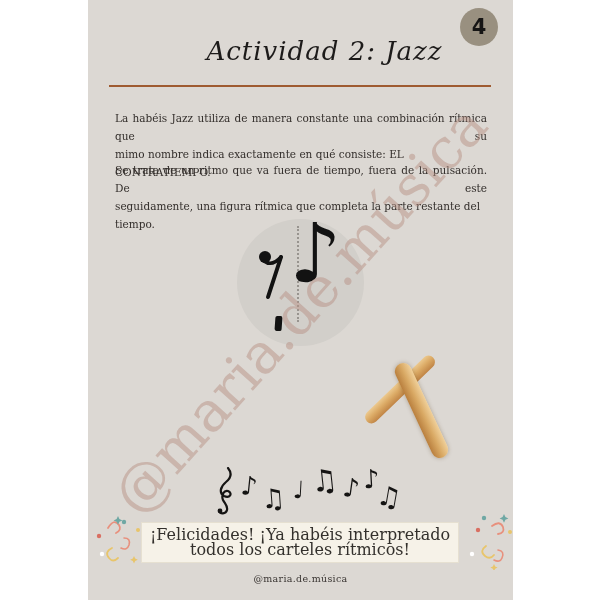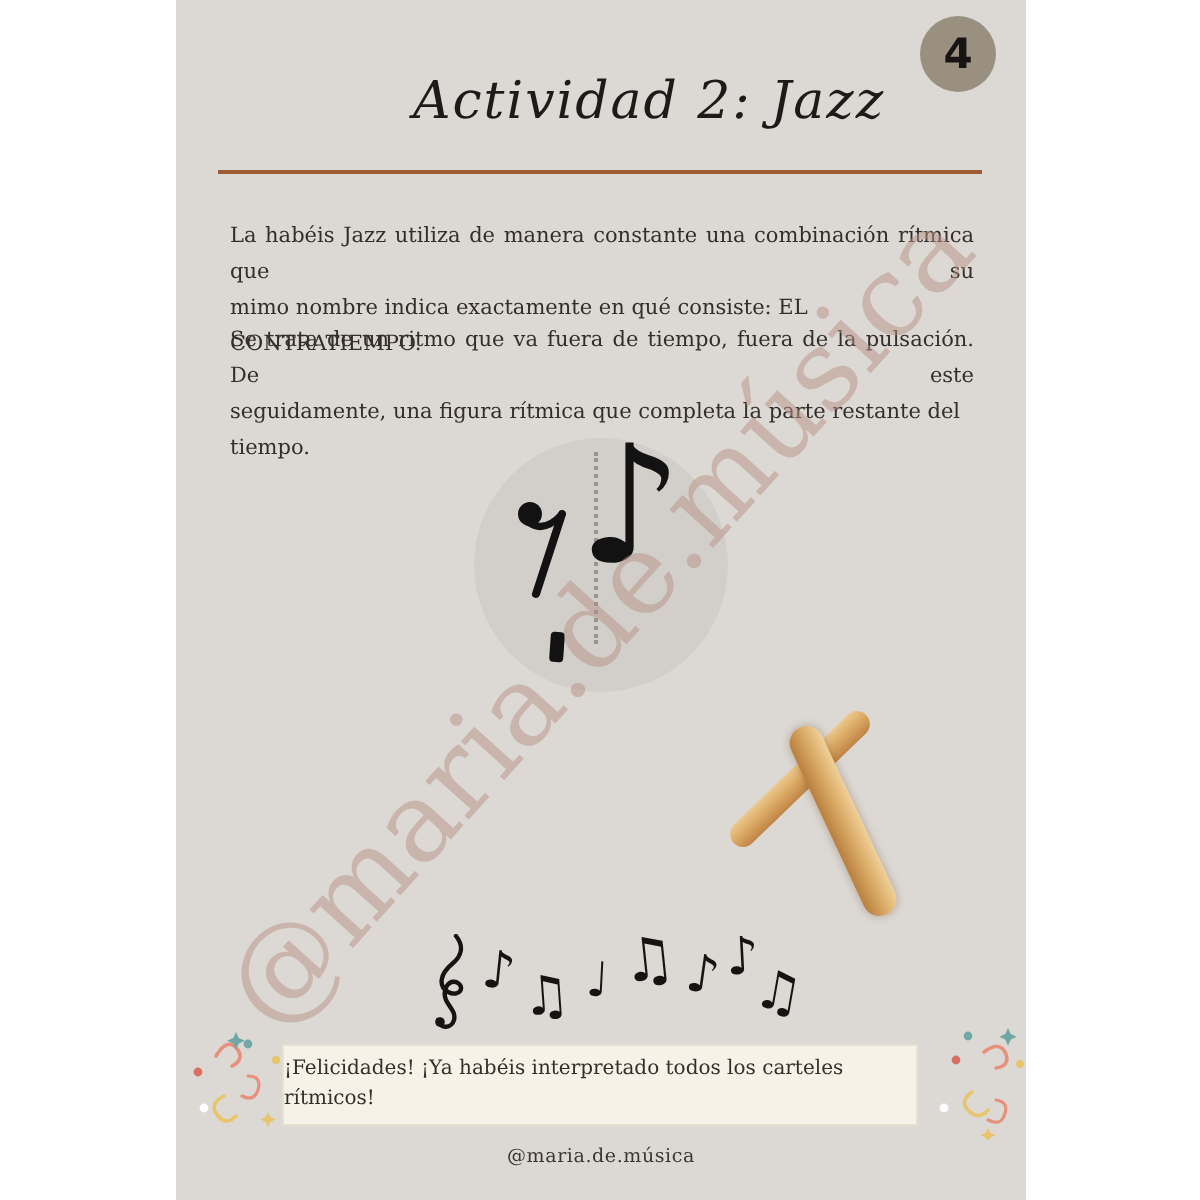--- a/index.html
+++ b/index.html
@@ -32,21 +32,21 @@
   .notesRow{left:127px;top:465px;width:200px;height:54px;}
   .notesRow span{position:absolute;font-family:"DejaVu Sans",sans-serif;color:#151413;line-height:1;}
   .n1{left:26px;top:8px;font-size:26px;transform:rotate(6deg);}
   .n2{left:46px;top:20px;font-size:27px;transform:rotate(-4deg);}
   .n3{left:78px;top:13px;font-size:24px;transform:rotate(3deg);}
   .n4{left:96px;top:1px;font-size:30px;transform:rotate(-6deg);}
   .n5{left:128px;top:10px;font-size:26px;transform:rotate(8deg);}
   .n6{left:148px;top:1px;font-size:26px;transform:rotate(-3deg);}
   .n7{left:162px;top:18px;font-size:27px;transform:rotate(10deg);}
   .congrats{left:53px;top:522px;width:318px;height:41px;background:#f6f2e8;border:1px solid #e6e0d1;
-            box-sizing:border-box;color:#33302c;font-size:10px;line-height:15px;padding-top:4px;}
+            box-sizing:border-box;text-align:center;color:#33302c;font-size:16px;line-height:15px;padding-top:4px;}
   .footer{left:0;right:0;top:573px;text-align:center;font-size:9.5px;color:#3b3633;letter-spacing:0.3px;}
   .watermark{left:-53px;top:270px;width:530px;height:80px;line-height:80px;text-align:center;
              transform:rotate(-48deg);font-size:56px;color:rgba(184,146,134,0.5);
              font-family:"DejaVu Serif",serif;z-index:20;pointer-events:none;white-space:nowrap;}
   svg{display:block;}
 </style>
 </head>
 <body>
 
 <div class="page">

